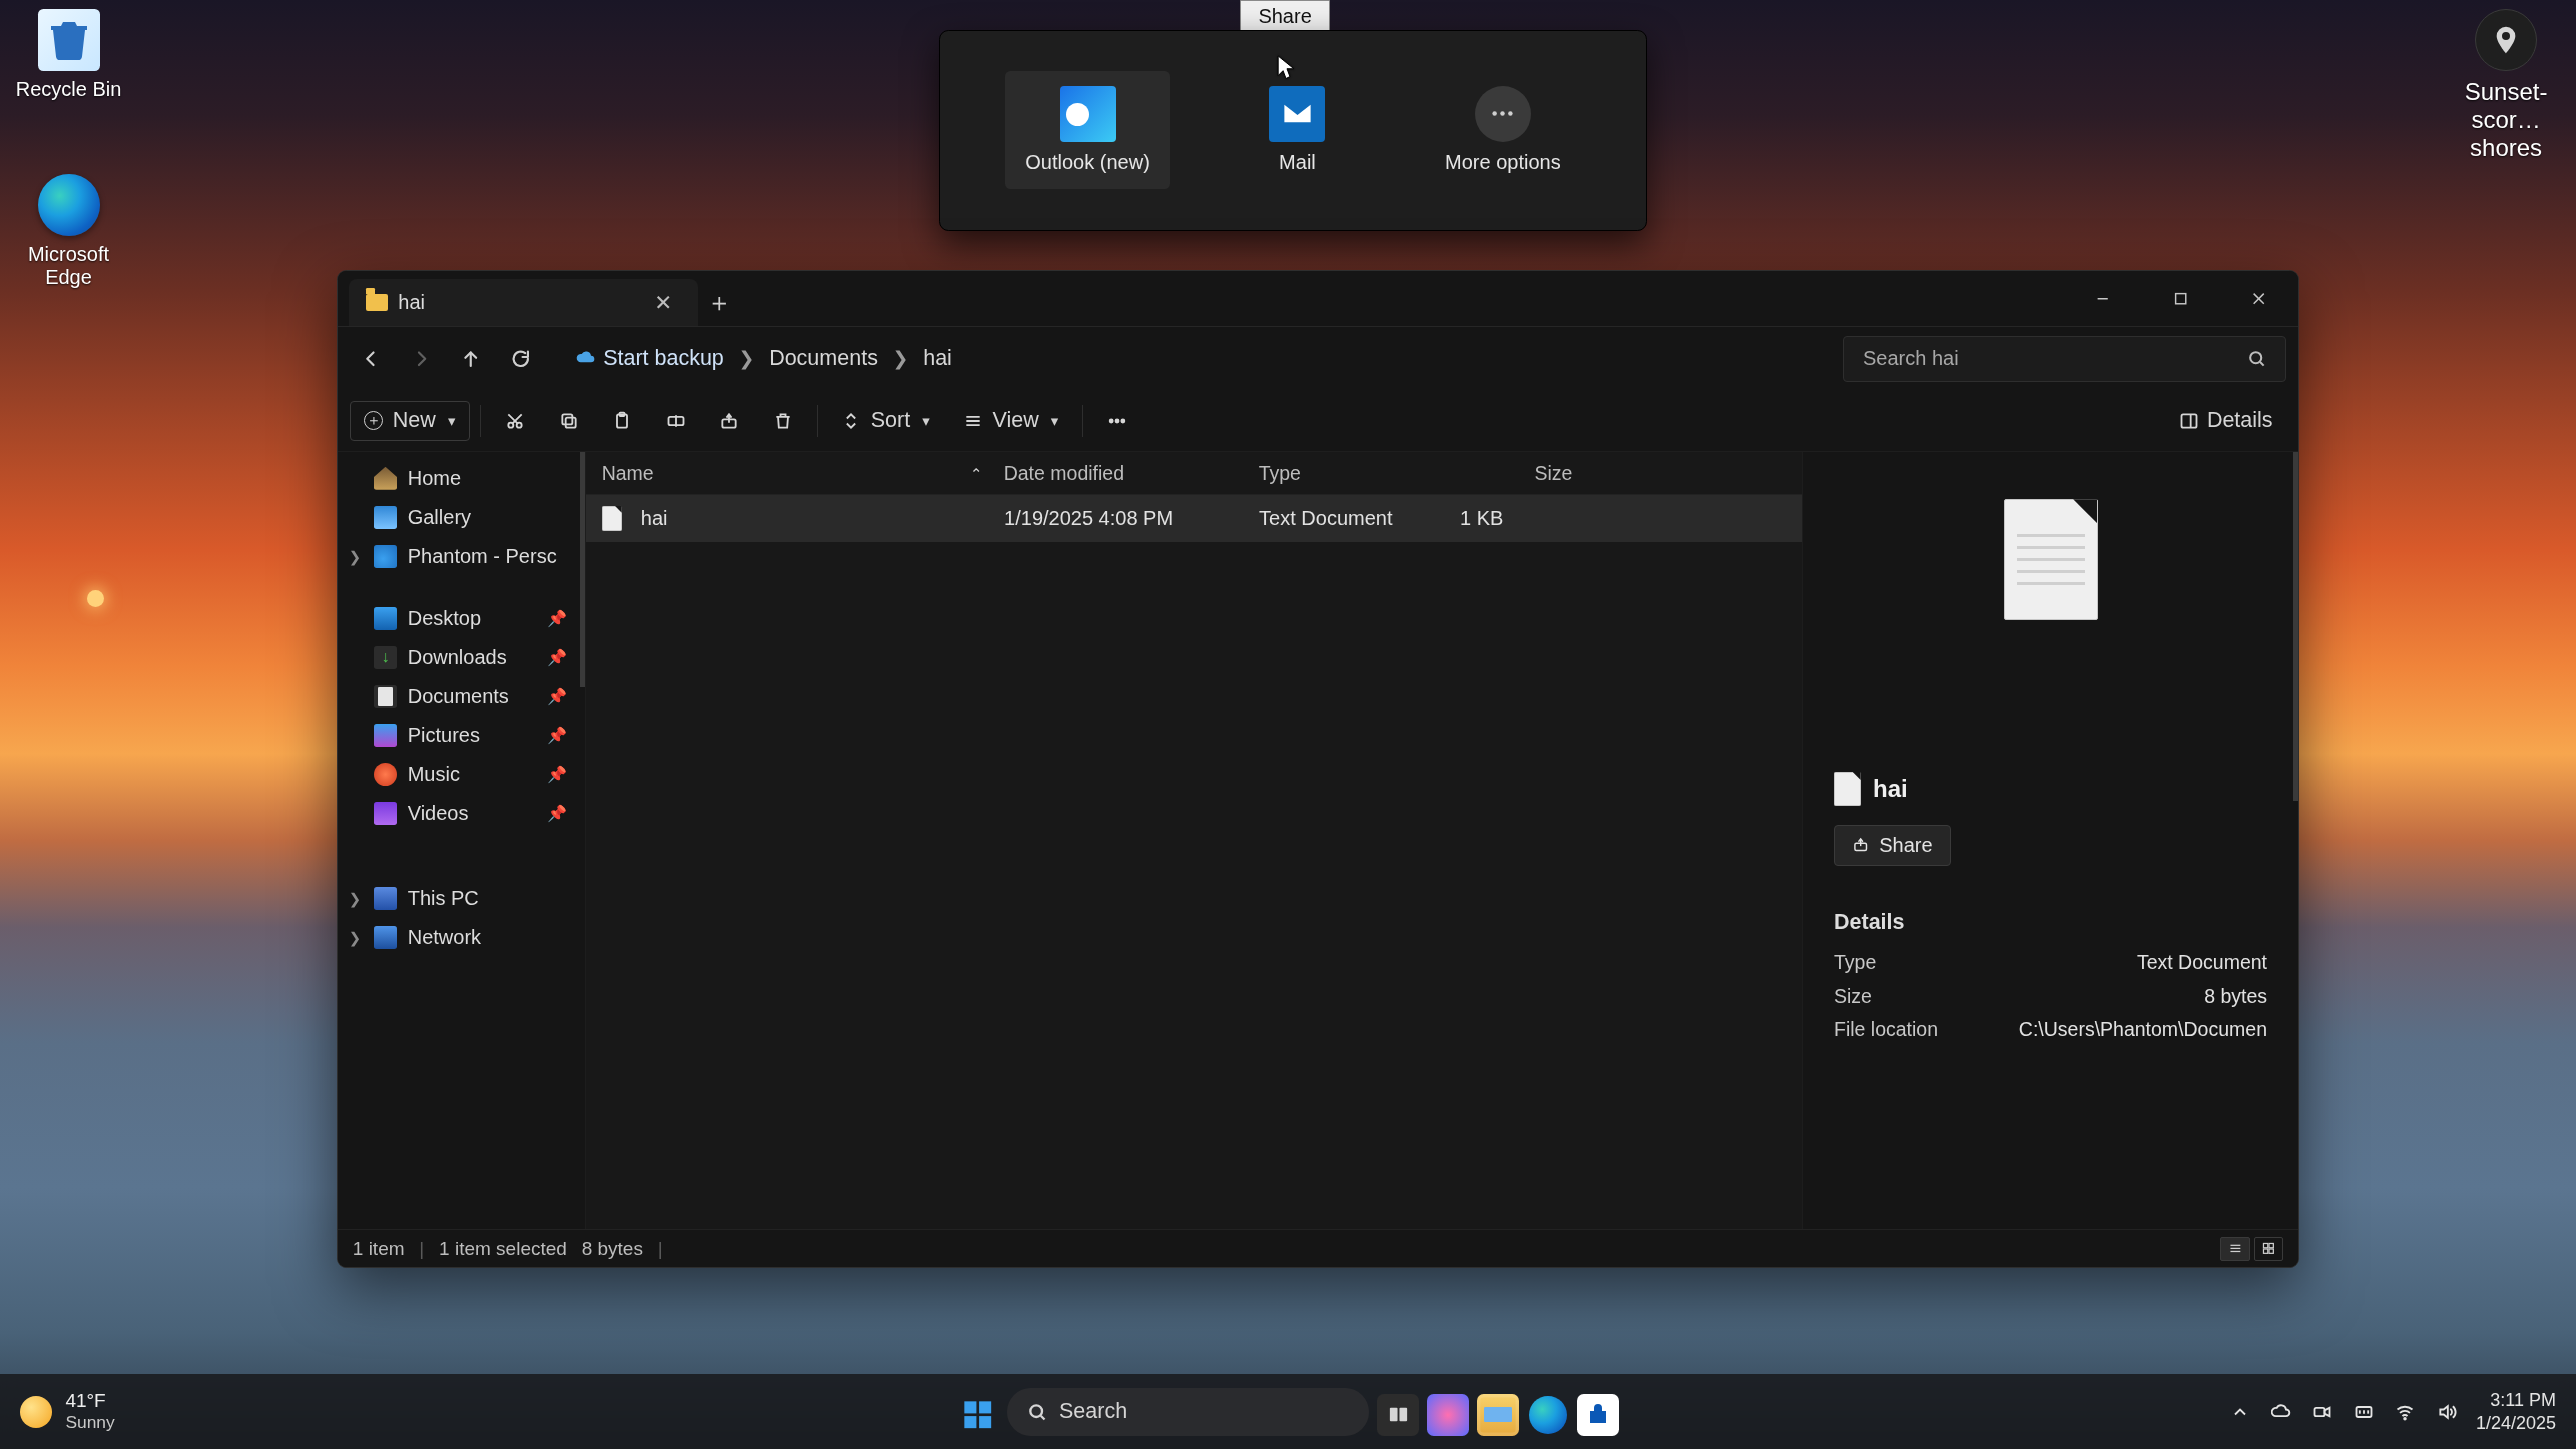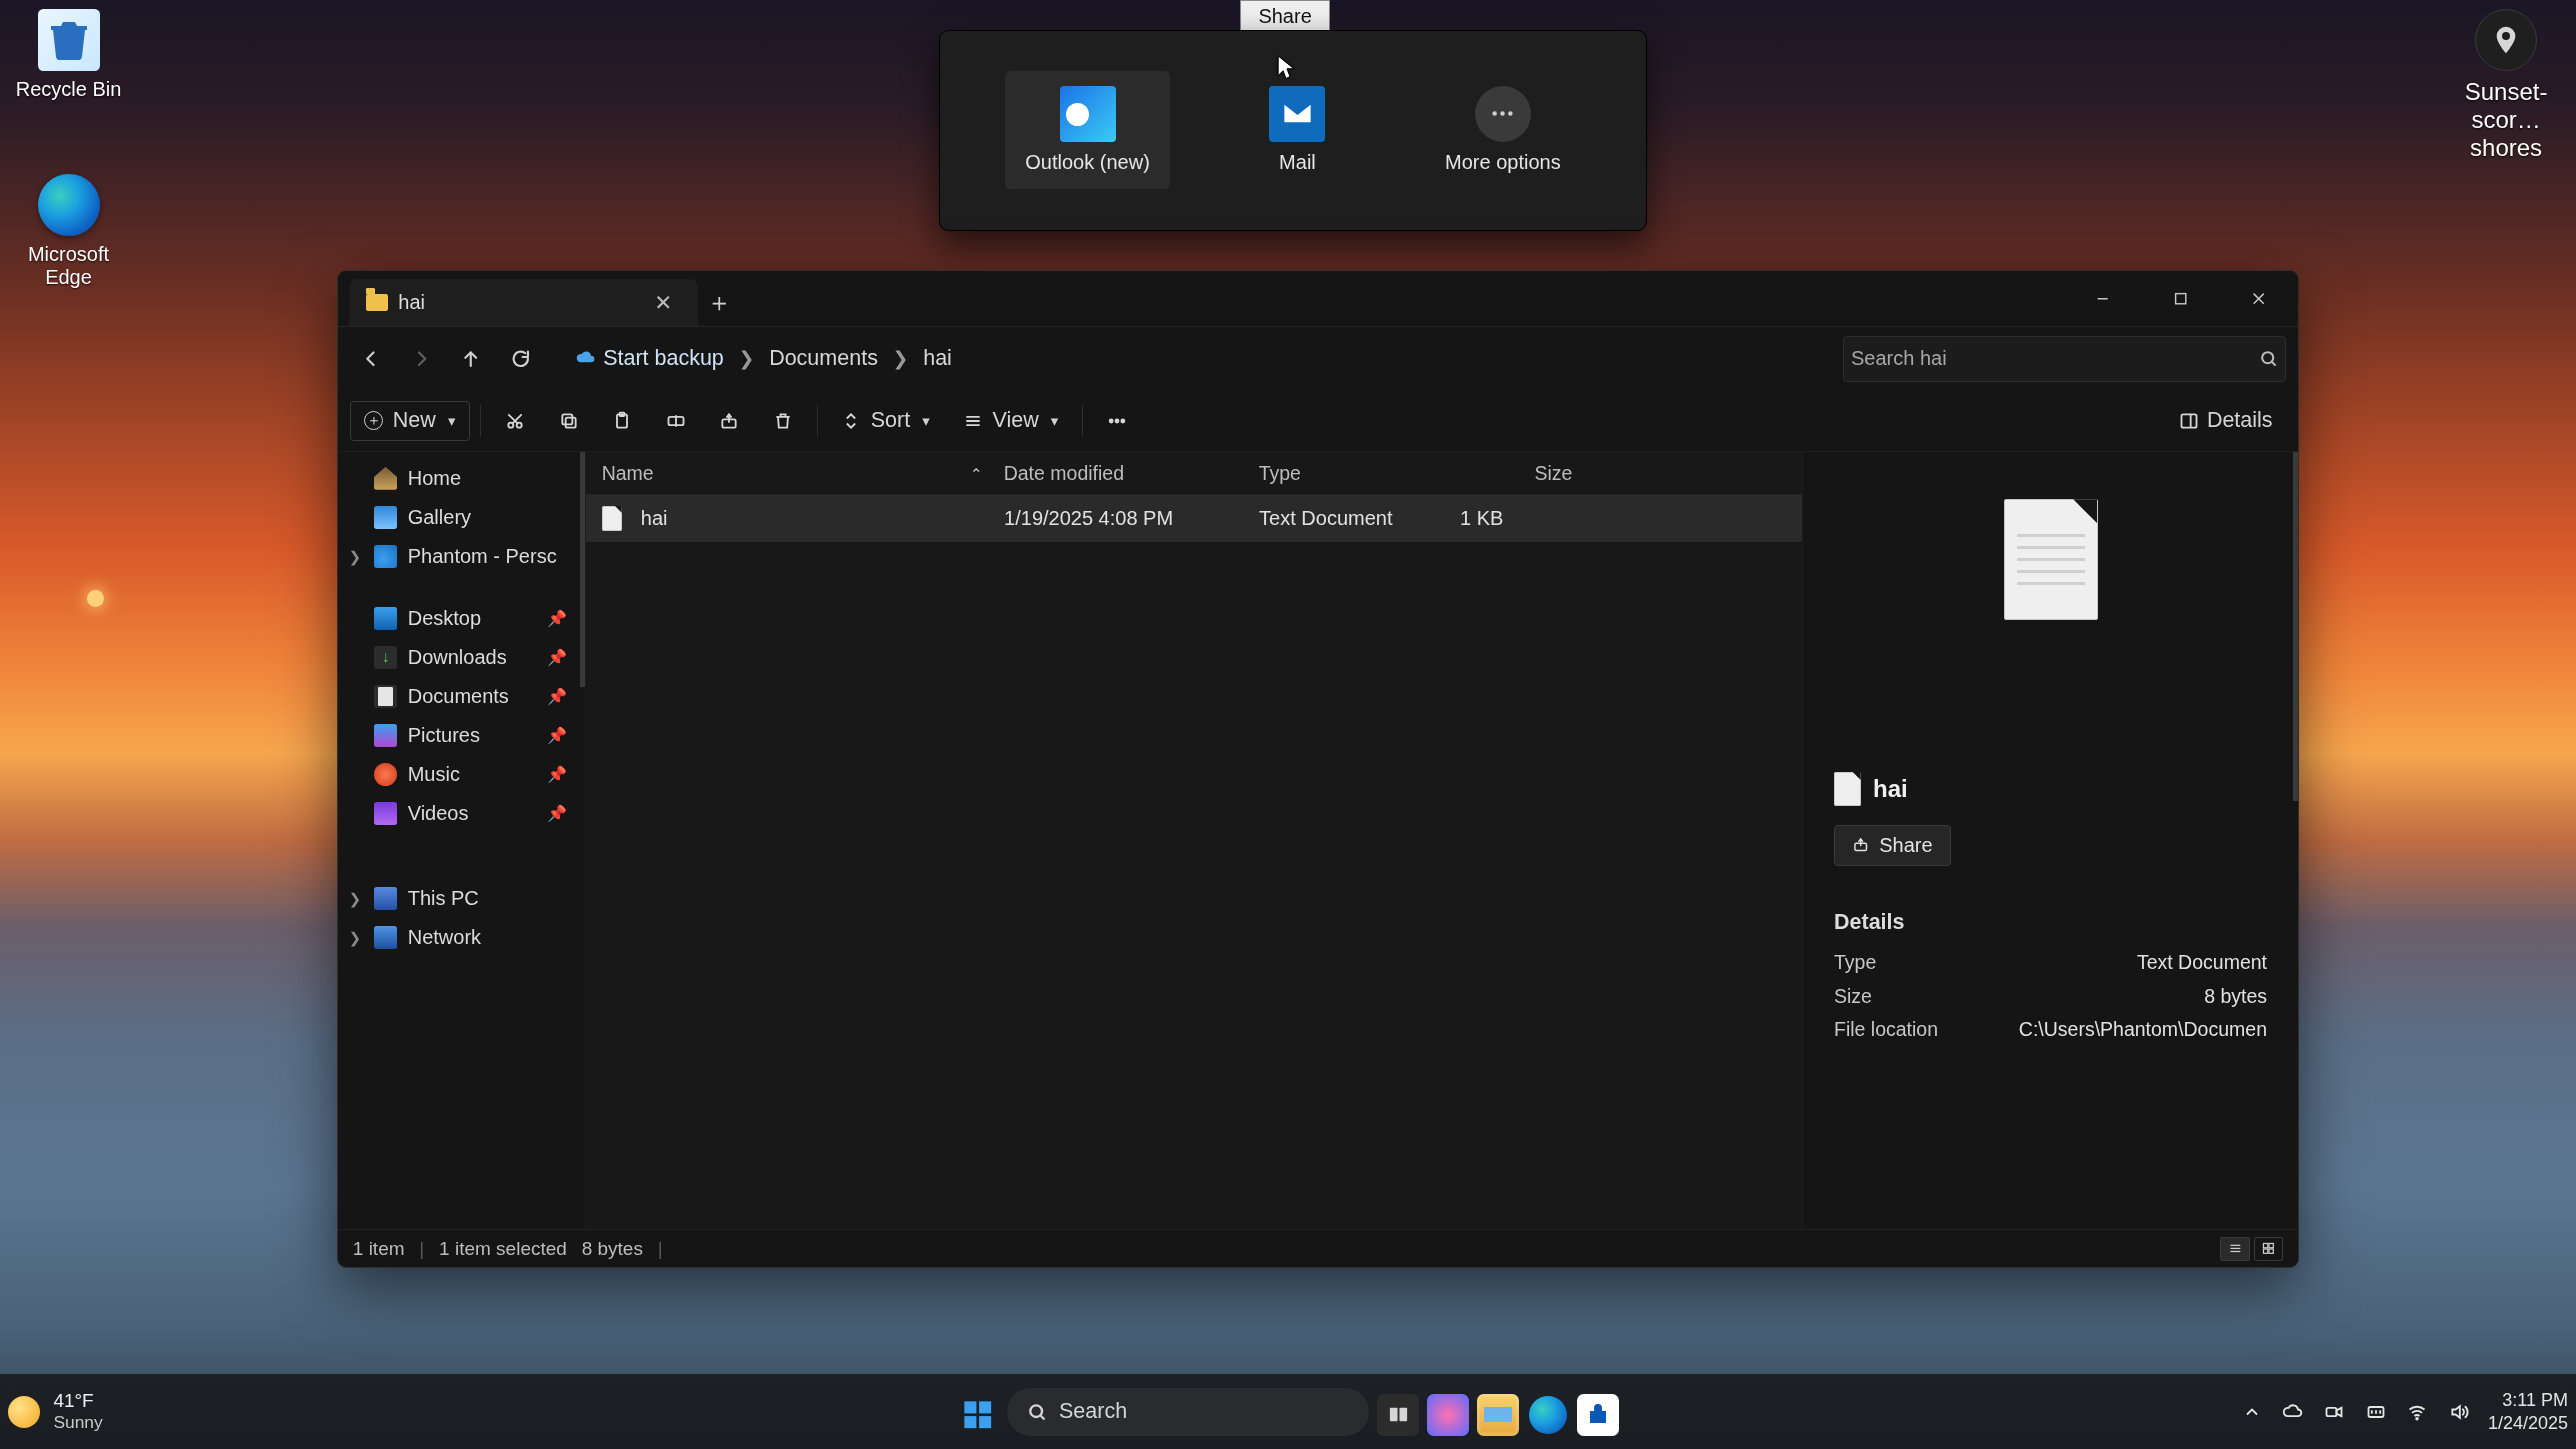--- a/index.html
+++ b/index.html
@@ -58,21 +58,21 @@
   
   .navrow{height:63px;display:flex;align-items:center;gap:6.7px;padding:0 12px;background:#151515}
   .iconbtn{width:43px;height:43px;display:flex;align-items:center;justify-content:center;color:#bdbdbd;border-radius:4px}
   .iconbtn.disabled{opacity:.4}
   .iconbtn svg{width:21.5px;height:21.5px;fill:none;stroke:#cfcfcf;stroke-width:2.4;stroke-linecap:round;stroke-linejoin:round}
   .breadcrumb{flex:1;height:46px;margin:0 10.7px;border:0.7px solid transparent;border-radius:4px;display:flex;align-items:center;gap:4px;padding:0 8px;color:#d8d8d8;font-size:21.5px}
   .breadcrumb .crumb{padding:4px 8px}
   .breadcrumb .chev{color:#9a9a9a;font-size:19px;padding:0 2.7px}
   .bc-backup{color:#cfe2f8;display:flex;align-items:center;gap:6.7px}
   .bc-backup svg{width:20px;height:20px;fill:#4aa3e6}
-  .searchbox{width:443px;height:46px;background:#1c1c1c;border:0.7px solid #2e2e2e;border-radius:4px;display:flex;align-items:center;padding:0 7px;color:#a7a7a7;font-size:20px;justify-content:space-between}
+  .searchbox{width:443px;height:46px;background:#1c1c1c;border:0.7px solid #2e2e2e;border-radius:4px;display:flex;align-items:center;padding:0 19px;color:#a7a7a7;font-size:20px;justify-content:space-between}
   .searchbox svg{width:19px;height:19px;stroke:#bdbdbd;fill:none;stroke-width:2.6}
 
   
   .toolbar{height:62px;display:flex;align-items:center;gap:6.7px;padding:0 12px;background:#151515;border-bottom:0.7px solid #1e1e1e}
   .tb-btn{height:40px;display:flex;align-items:center;gap:9.4px;padding:0 13.4px;color:#d6d6d6;border-radius:4px;font-size:21.5px}
   .tb-btn svg{width:20px;height:20px;stroke:#d6d6d6;fill:none;stroke-width:2.2}
   .tb-plus{border:0.7px solid #3a3a3a}
   .tb-plus .plus-ic{width:19px;height:19px;border-radius:50%;border:1.3px solid #cfcfcf;display:flex;align-items:center;justify-content:center;font-size:14.8px;line-height:1}
   .tb-sep{width:0.7px;height:32px;background:#2e2e2e;margin:0 4px}
   .tb-chev{font-size:14.8px;color:#cfcfcf;margin-left:2.7px}
@@ -138,21 +138,21 @@
   
   .status{height:38px;background:#151515;border-top:0.7px solid #222;display:flex;align-items:center;gap:14.8px;padding:0 14.8px;color:#bdbdbd;font-size:19px}
   .status .sep{color:#5a5a5a}
   .status .spacer{flex:1}
   .status .view-toggle{display:flex;gap:4px}
   .status .vt{width:29.5px;height:24px;border:0.7px solid #3a3a3a;display:flex;align-items:center;justify-content:center;border-radius:2px}
   .status .vt.active{background:#2b2b2b}
   .status .vt svg{width:14.8px;height:14.8px;stroke:#cfcfcf;fill:none;stroke-width:2}
 
   
-  .taskbar{position:absolute;left:0;right:0;bottom:0;height:75px;background:rgba(22,22,24,.82);backdrop-filter:blur(6.7px);display:flex;align-items:center;padding:0 8px}
+  .taskbar{position:absolute;left:0;right:0;bottom:0;height:75px;background:rgba(22,22,24,.82);backdrop-filter:blur(6.7px);display:flex;align-items:center;padding:0 20px}
   .tb-left{display:flex;align-items:center;gap:13.4px;color:#eee}
   .weather-ico{width:32px;height:32px;border-radius:50%;background:radial-gradient(circle at 35% 35%,#ffe28a,#f5a623)}
   .w-text .t{font-size:19px}
   .w-text .s{font-size:17.4px;color:#c9c9c9}
   .tb-center{position:absolute;left:50%;transform:translateX(-50%);display:flex;align-items:flex-end;gap:8px}
   .start{width:42px;height:42px;display:flex;align-items:center;justify-content:center}
   .start svg{width:29.5px;height:29.5px}
   .searchbar{width:362px;height:48px;background:rgba(44,44,48,.92);border-radius:24px;display:flex;align-items:center;gap:12px;padding:0 20px;color:#d5d5d5;font-size:21.5px}
   .searchbar svg{width:20px;height:20px;stroke:#d5d5d5;fill:none;stroke-width:2.8}
   .app-ico{width:42px;height:42px;border-radius:6.7px;display:flex;align-items:center;justify-content:center}

